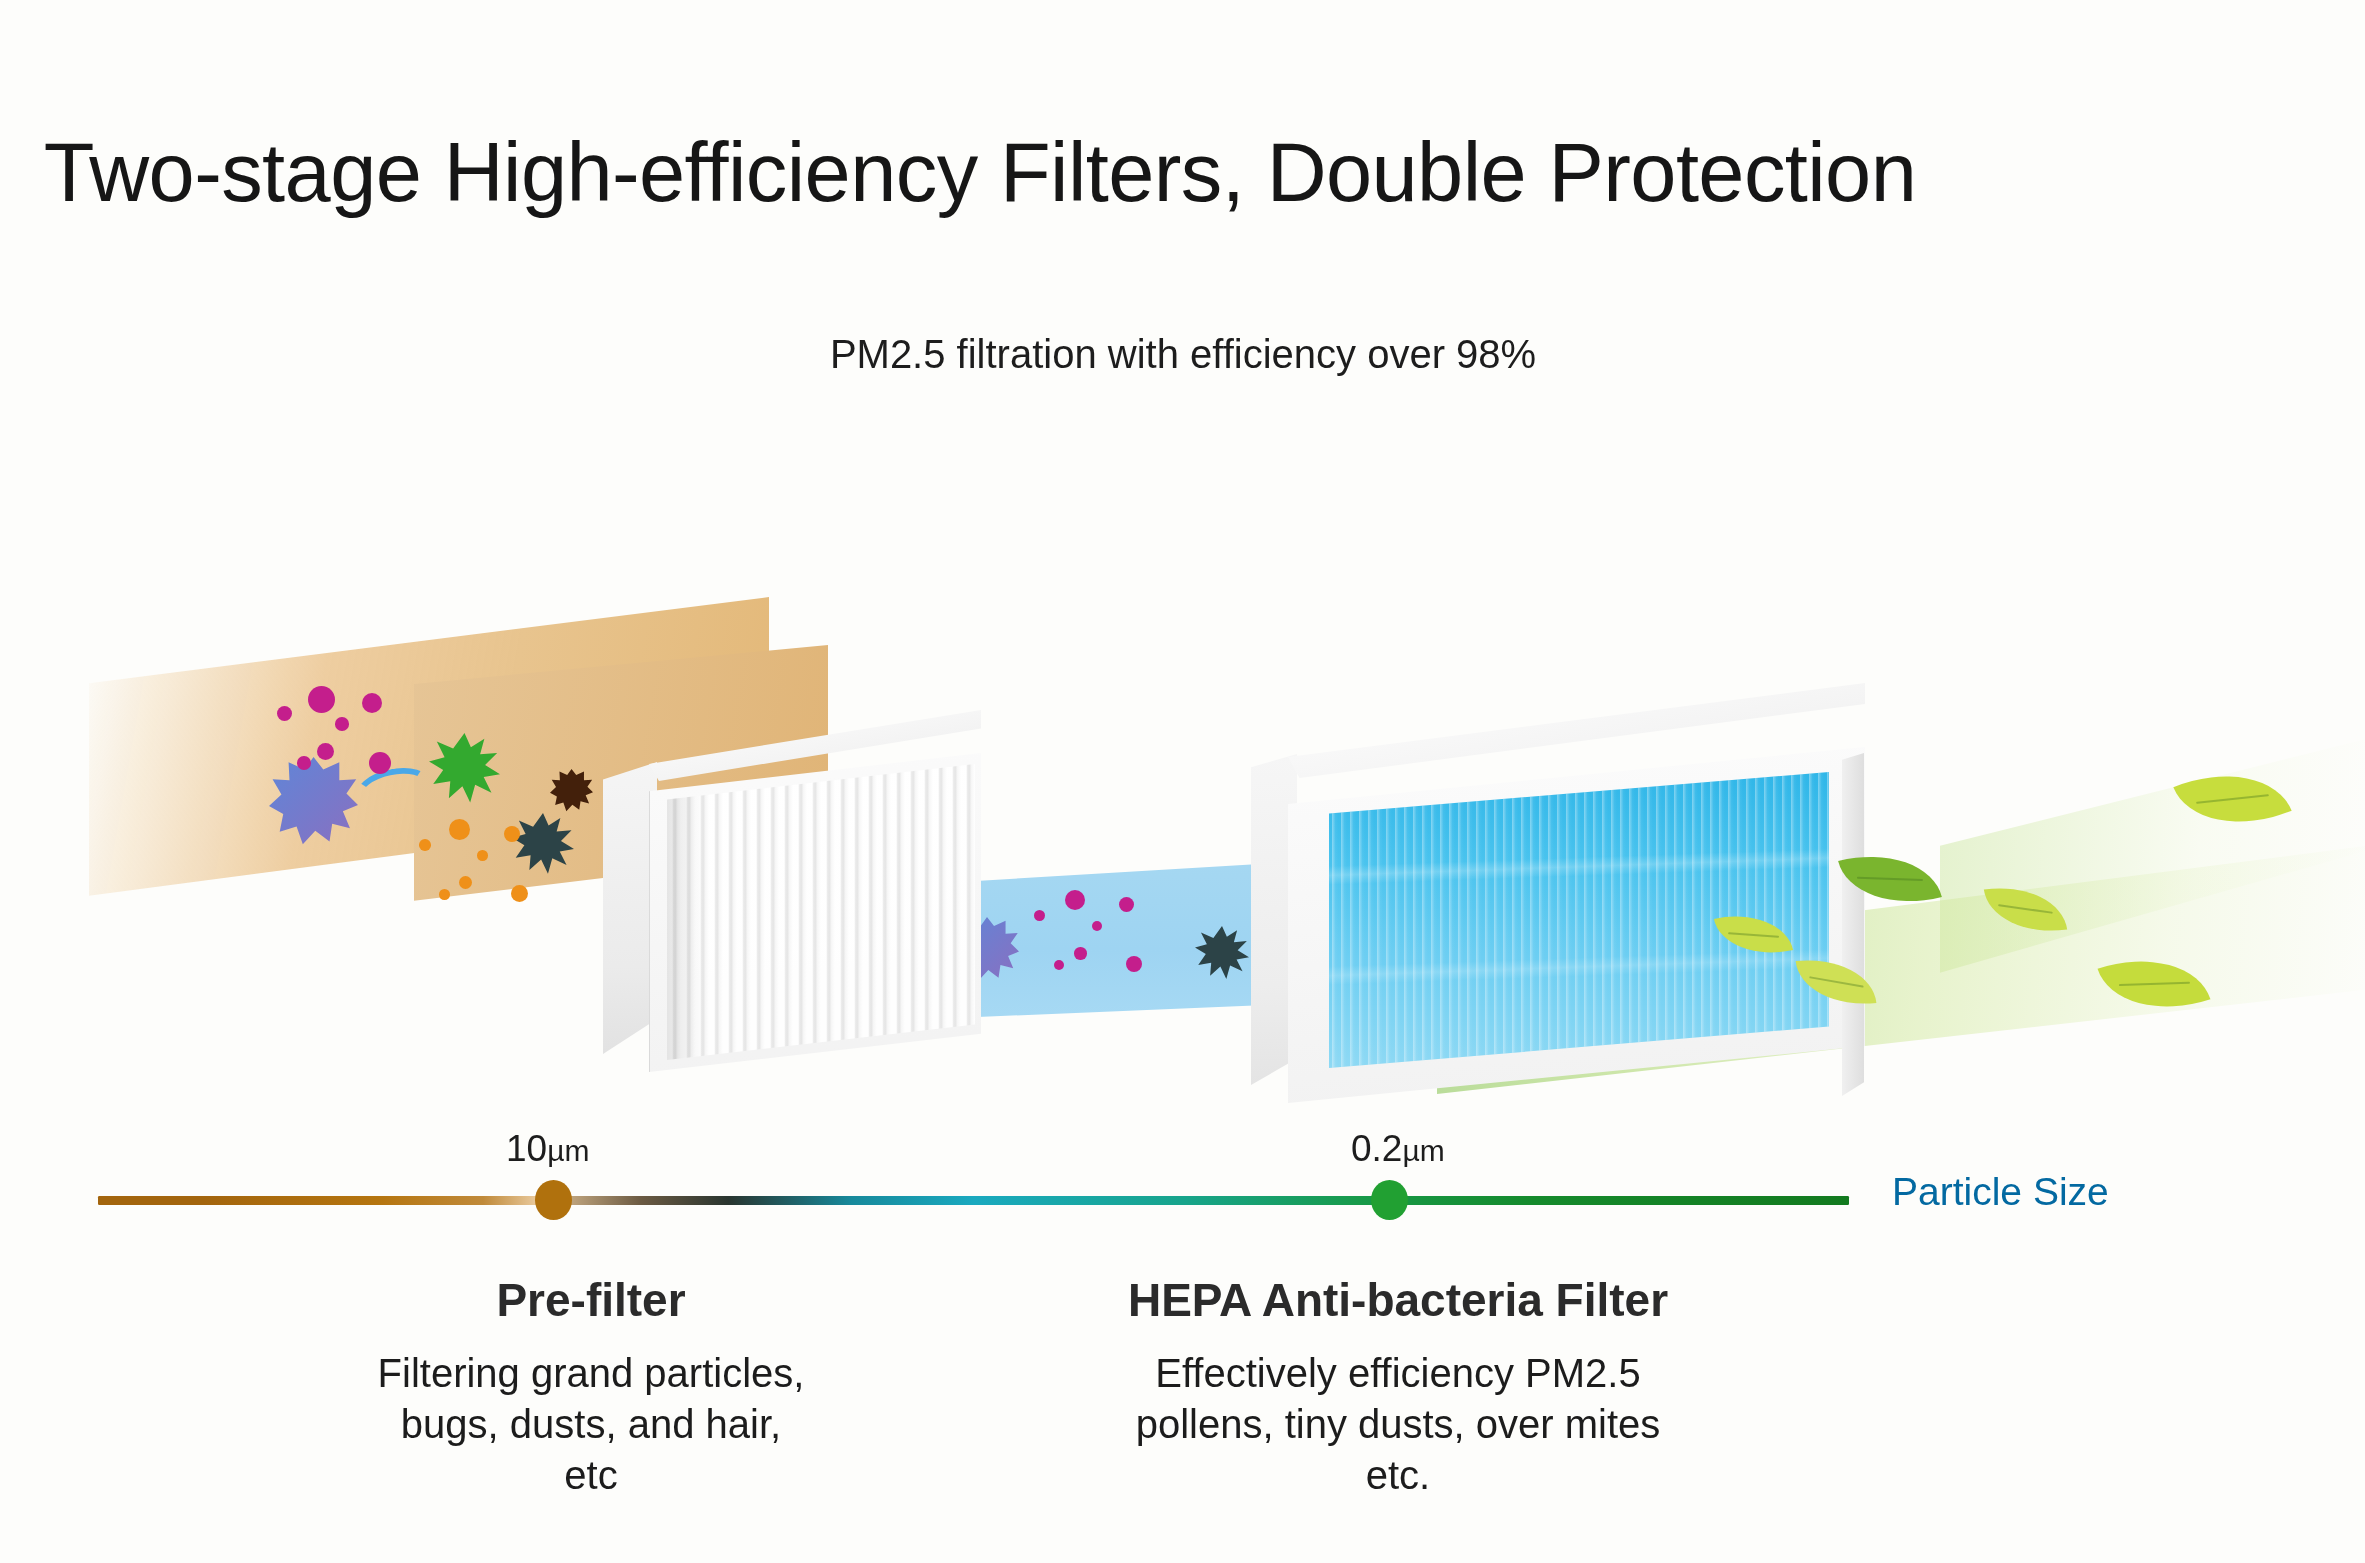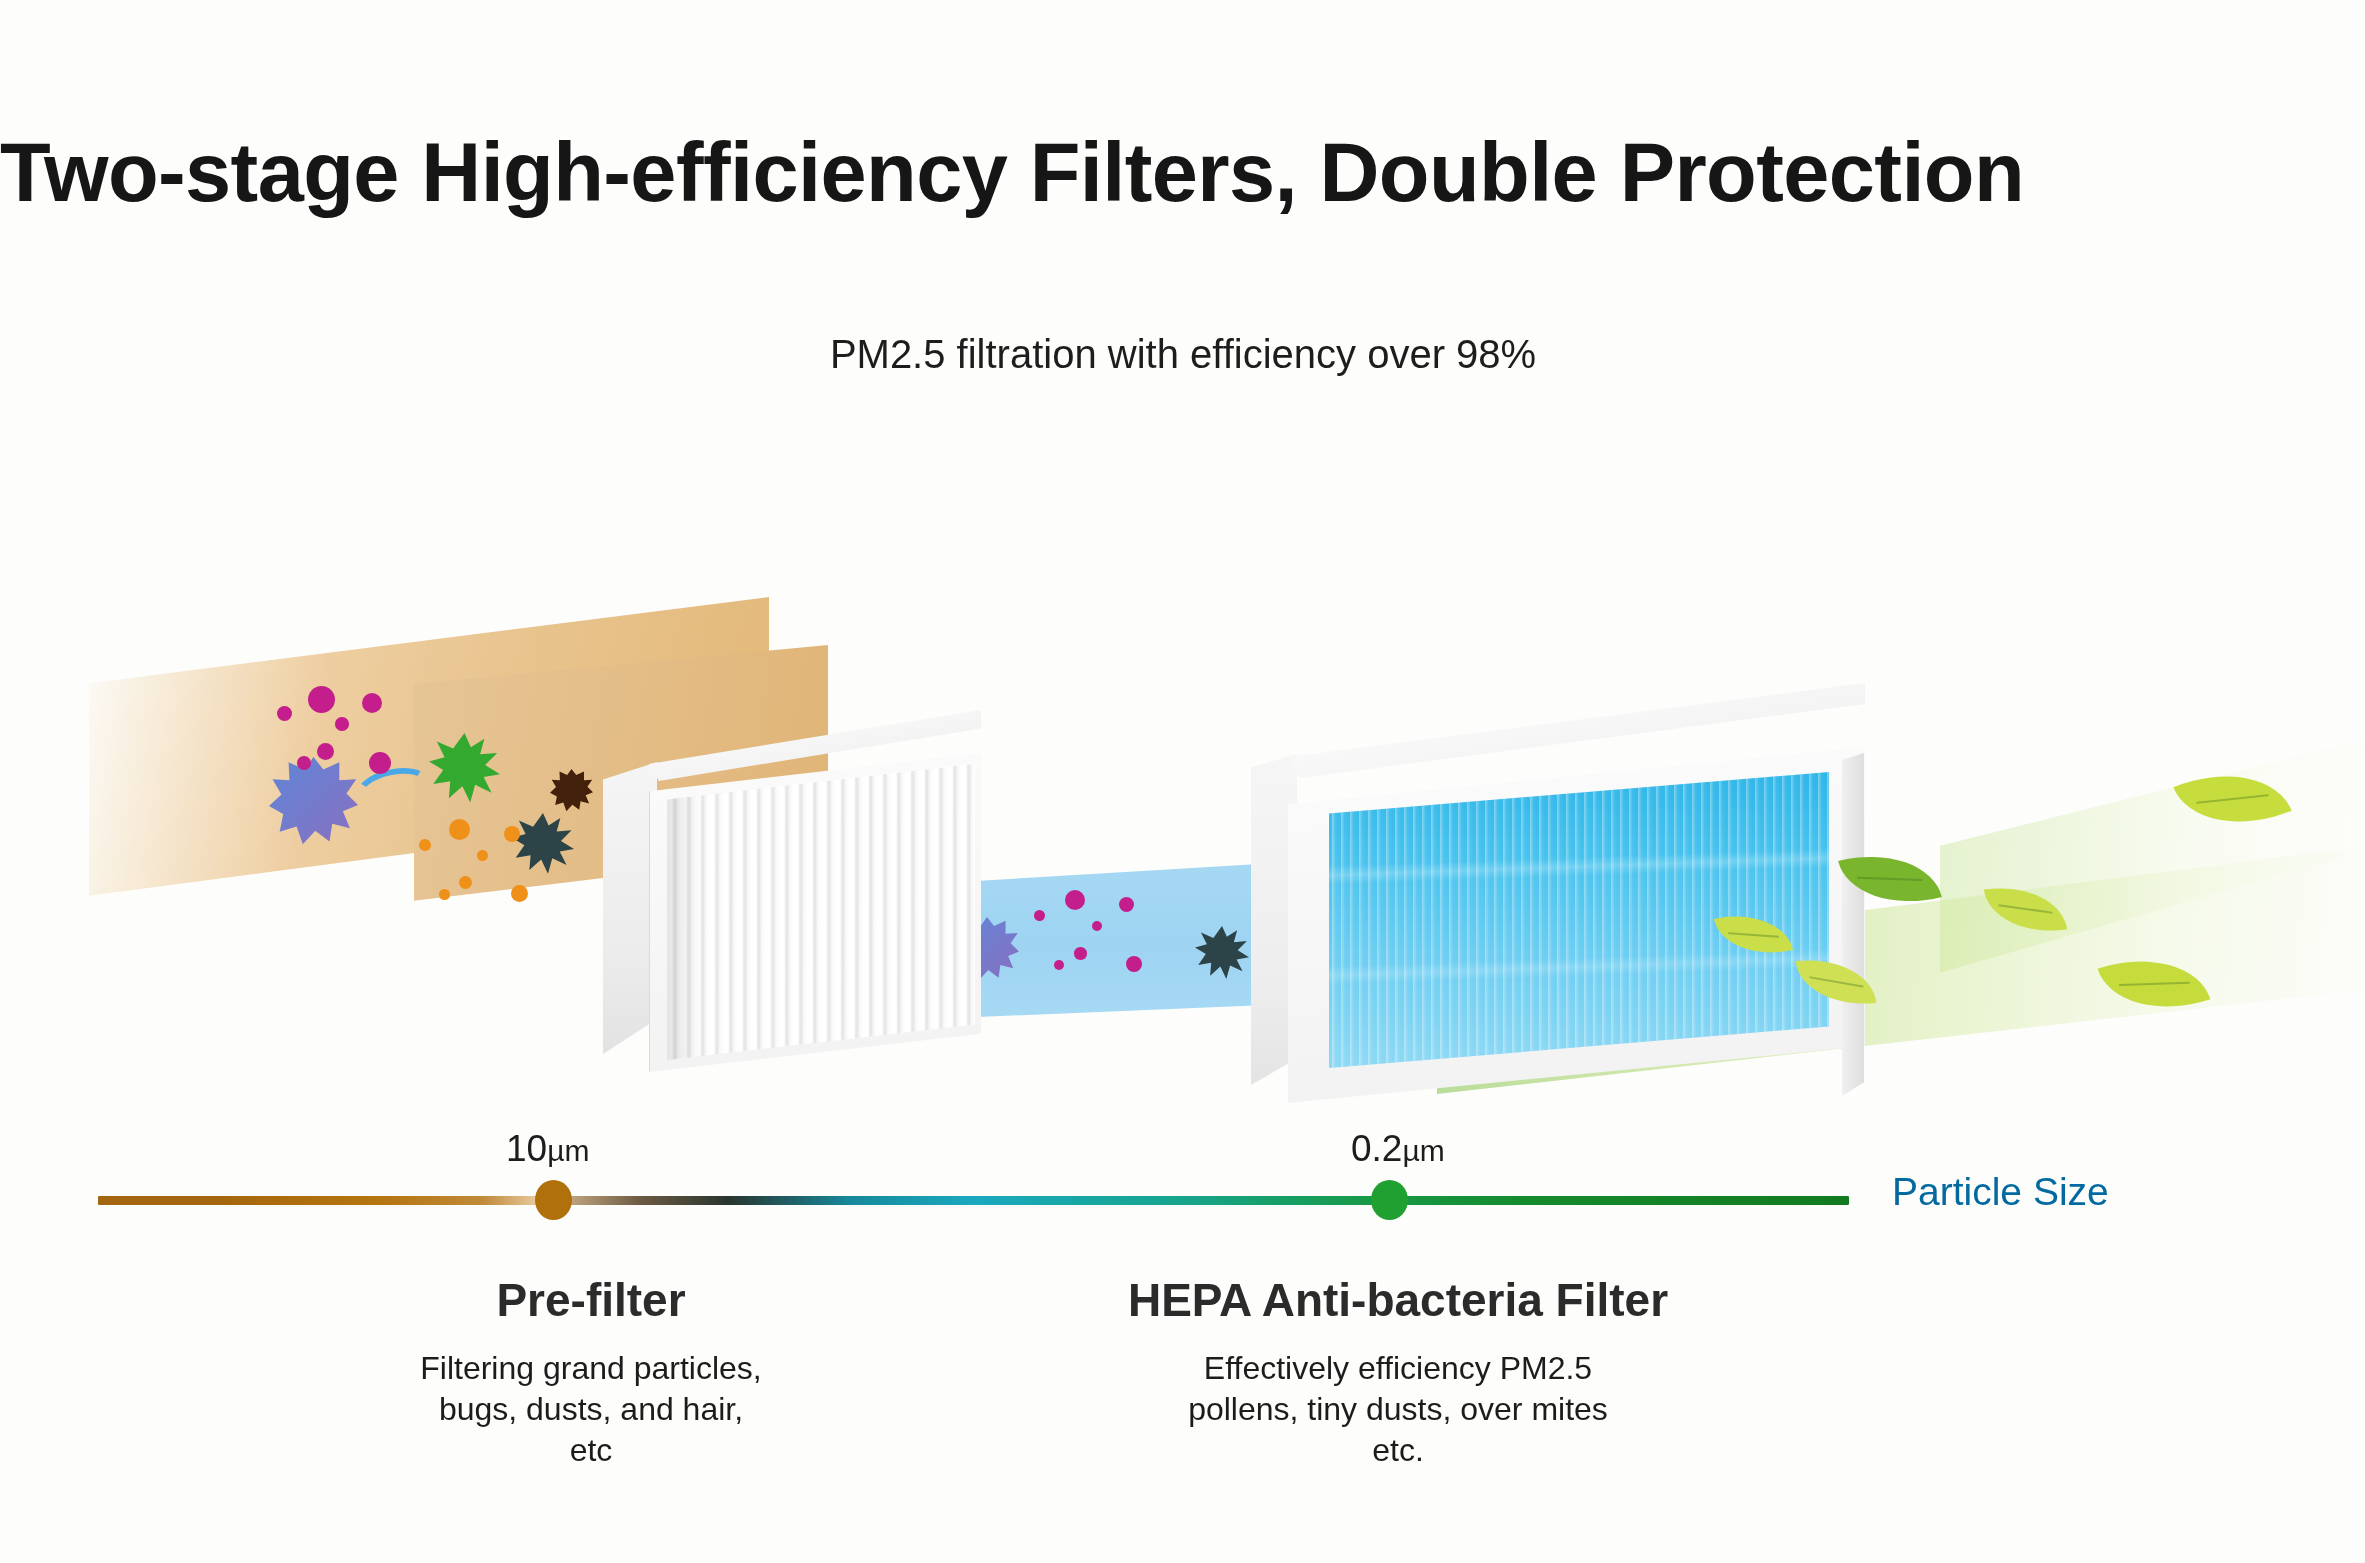--- a/index.html
+++ b/index.html
@@ -8,21 +8,21 @@
     background: #fdfdfb;
     font-family: "Liberation Sans", sans-serif;
     overflow: hidden;
   }
   .stage { position: relative; width: 2366px; height: 1564px; background: #fdfdfb; }
 
   
   .title {
     position: absolute; left: 0; top: 129px; width: 1960px;
     text-align: center;
-    font-size: 83px; font-weight: 700; letter-spacing: -0.6px;
+    font-size: 83px; font-weight: 400; letter-spacing: -0.6px;
     color: #161616; line-height: 1.05;
     white-space: nowrap;
   }
   .subtitle {
     position: absolute; left: 0; top: 332px; width: 2366px;
     text-align: center;
     font-size: 40px; font-weight: 400; color: #1d1d1d;
     letter-spacing: 0px;
   }
 
@@ -200,21 +200,21 @@
     position: absolute; left: 1892px; top: 1170px;
     font-size: 39px; font-weight: 400; color: #0369a1; white-space: nowrap;
   }
 
   
   .caption { position: absolute; text-align: center; }
   .cap-title {
     font-size: 46px; font-weight: 700; color: #2b2b2b; margin-bottom: 21px;
     white-space: nowrap;
   }
-  .cap-body { font-size: 32px; font-weight: 400; color: #1c1c1c; line-height: 1.28; }
+  .cap-body { font-size: 40px; font-weight: 400; color: #1c1c1c; line-height: 1.28; }
   .cap-pre  { left: 242px;  top: 1273px; width: 698px; }
   .cap-hepa { left: 999px; top: 1273px; width: 798px; }
 </style>
 </head>
 <body>
 
 <div class="stage">
 
   <div class="title">Two-stage High-efficiency Filters, Double Protection</div>
   <div class="subtitle">PM2.5 filtration with efficiency over 98%</div>

